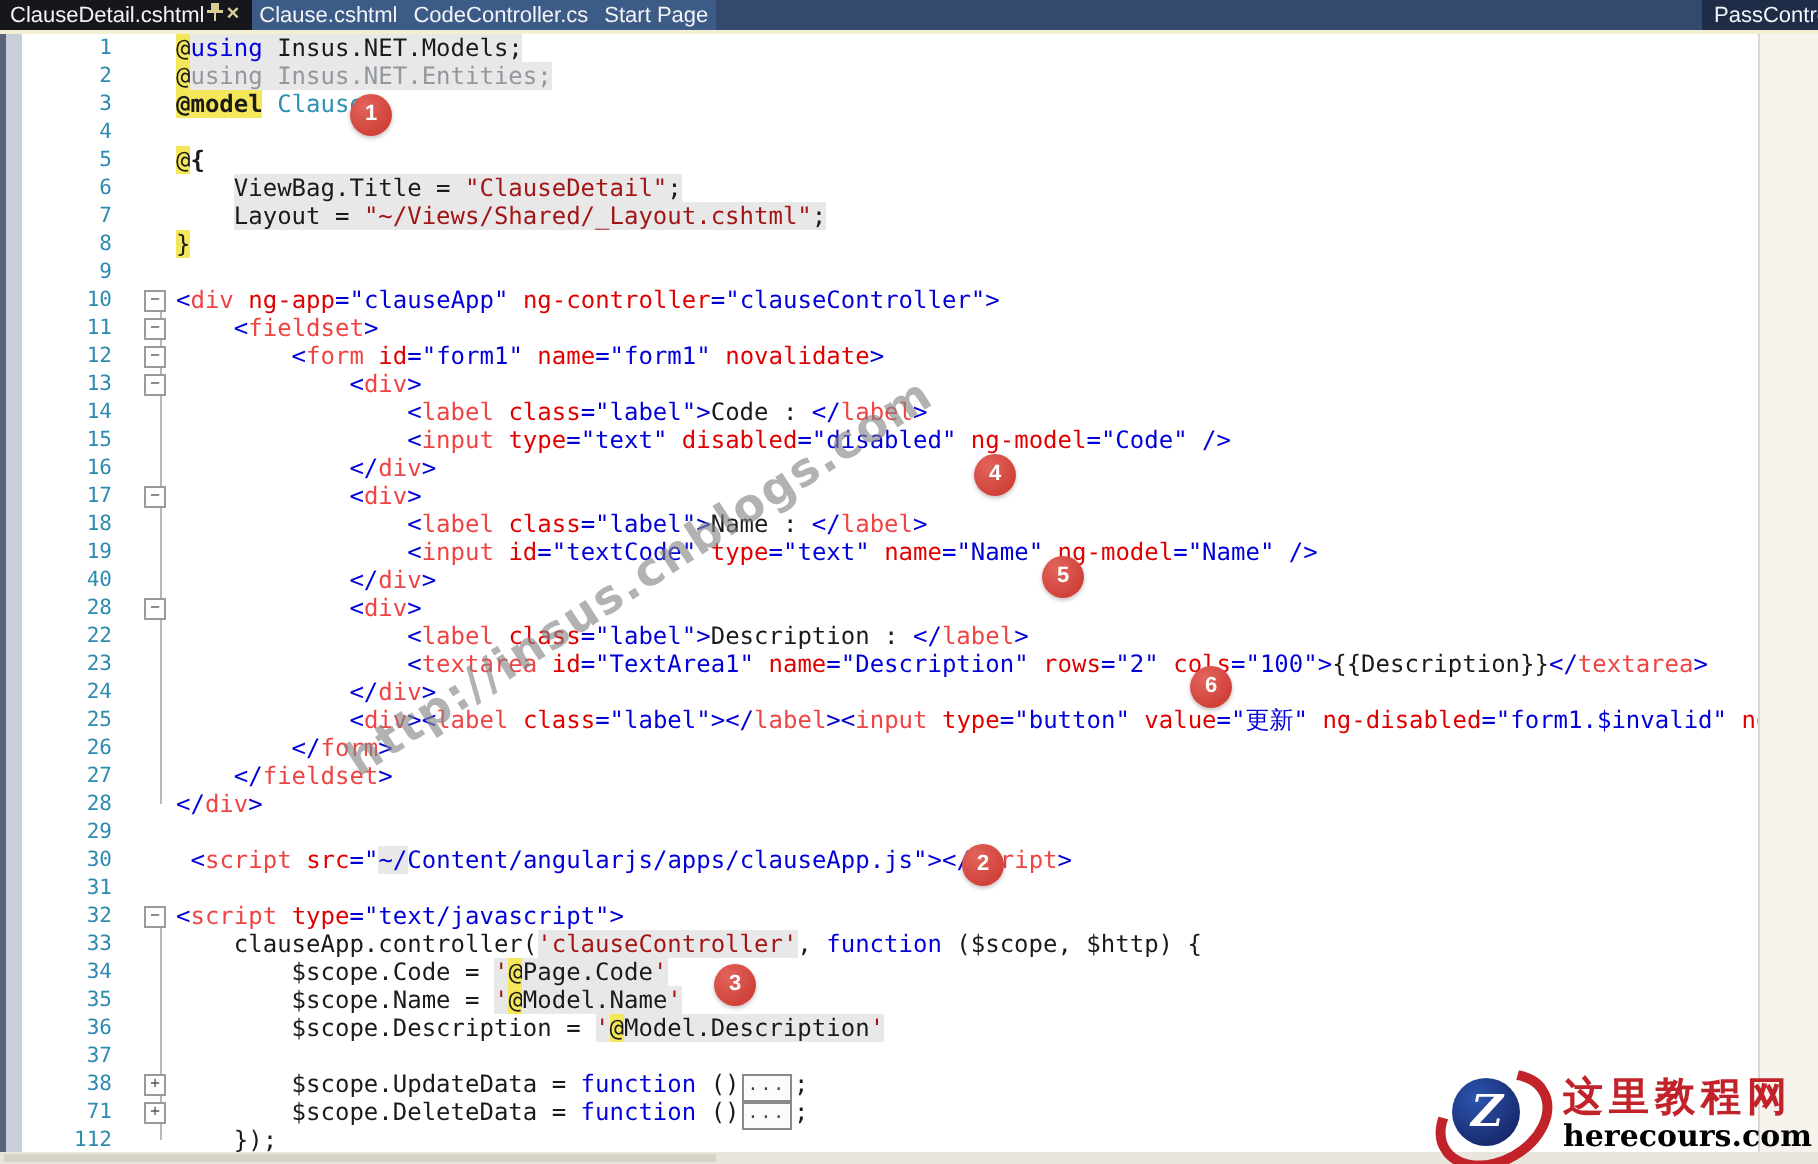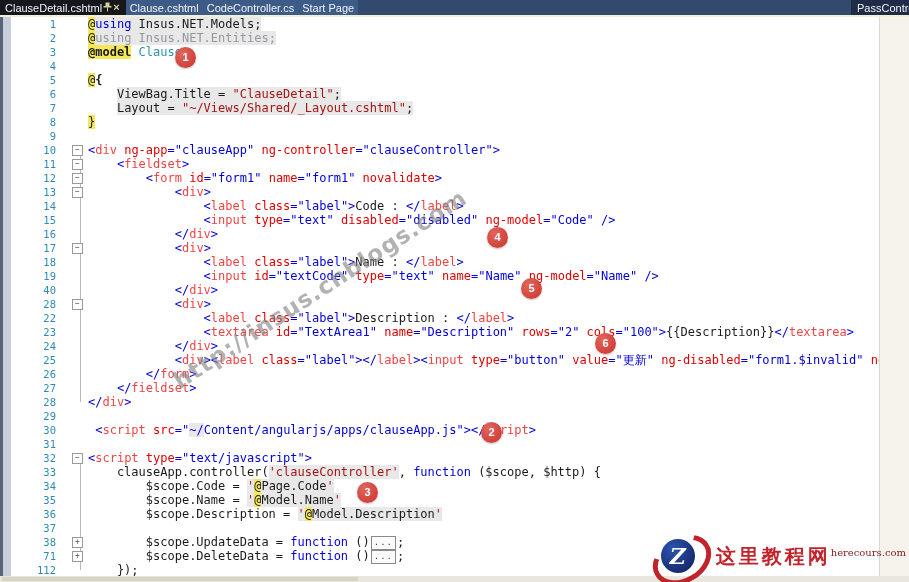--- a/index.html
+++ b/index.html
@@ -56,24 +56,24 @@
       box-shadow:0 1px 2px rgba(0,0,0,0.25);}
 
   
   #logo{position:absolute;right:3px;bottom:1px;display:flex;align-items:center;gap:7px;z-index:7;}
   #logo-icon{position:relative;width:58px;height:50px;}
   #logo-swoosh{position:absolute;left:0;top:6px;width:52px;height:36px;border-radius:50%;
       border:5px solid #c2232a;border-top-color:transparent;transform:rotate(-30deg);}
   #logo-circle{position:absolute;left:10px;top:8px;width:34px;height:34px;border-radius:50%;
       background:radial-gradient(circle at 35% 30%,#2c55ae,#182a6e 75%);color:#fff;
       font:bold italic 22px/34px "DejaVu Serif",serif;text-align:center;}
-  #logo-text{display:flex;flex-direction:row;align-items:flex-start;}
+  #logo-text{display:flex;flex-direction:column;align-items:flex-start;}
   #logo-zh{color:#c2232a;font-weight:bold;font-size:20px;line-height:23px;letter-spacing:3px;
       font-family:"DejaVu Sans",sans-serif;}
-  #logo-en{color:#7f1d1d;font-weight:normal;font-size:10px;line-height:16px;
+  #logo-en{color:#000000;font-weight:bold;font-size:15px;line-height:16px;
       font-family:"DejaVu Serif",serif;}
 </style>
 </head>
 <body>
 
 <div id="stage">
 
   <div id="tabbar">
     <div class="tab active">
       <span>ClauseDetail.cshtml</span>

